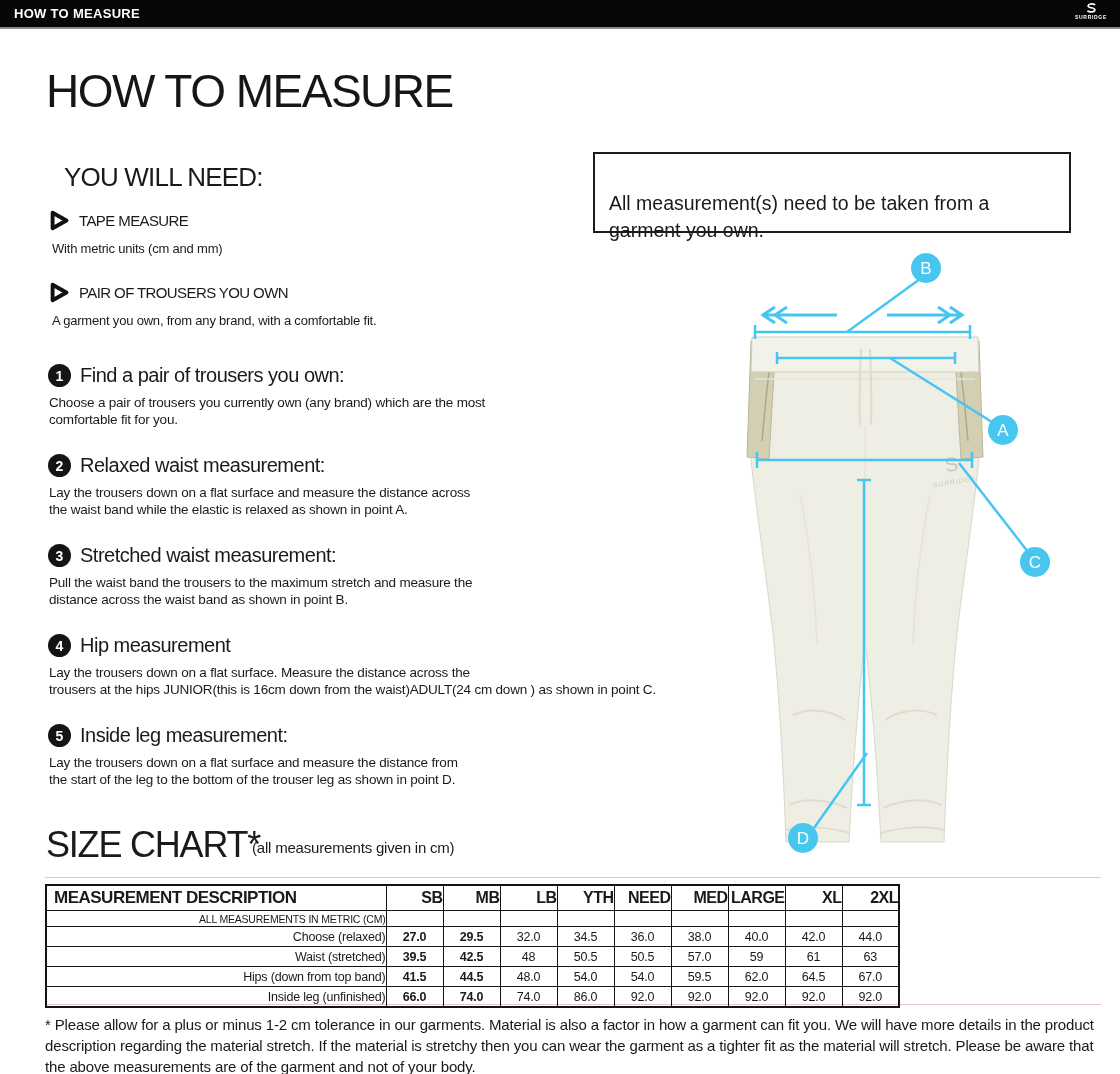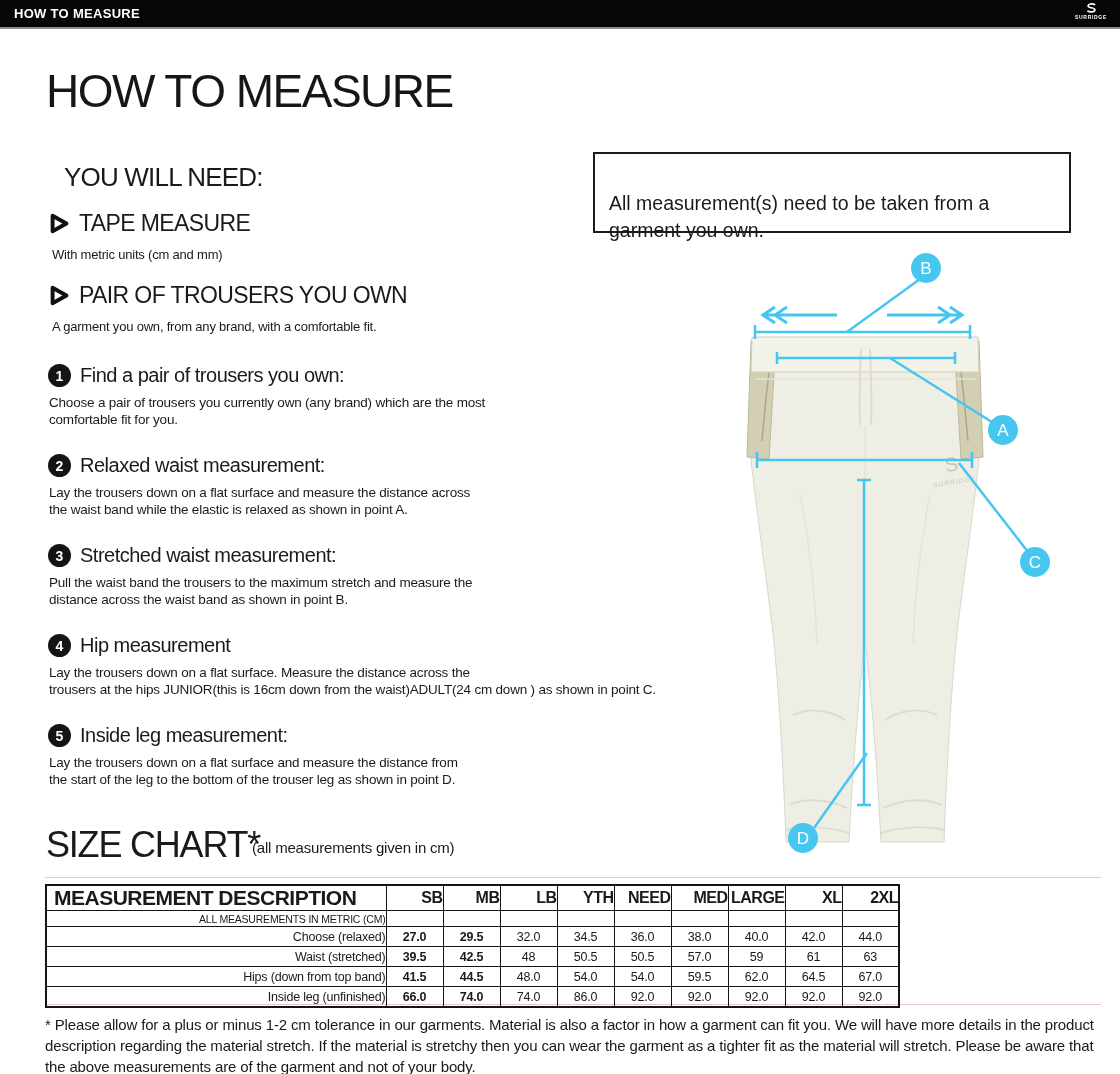--- a/index.html
+++ b/index.html
@@ -17,21 +17,21 @@
   
   .page-title{position:absolute;left:46px;top:64px;margin:0;font-size:46px;font-weight:400;
     letter-spacing:-1.5px;color:#161616;}
   .need-heading{position:absolute;left:48px;top:146px;margin:16px;font-size:26px;font-weight:400;letter-spacing:-.8px;}
   
   .need-item{position:absolute;left:50px;}
   .need-item-1{top:210px;} .need-item-2{top:282px;}
   .need-title-row{display:flex;align-items:center;gap:10px;}
   .tri{width:19px;height:21px;flex:0 0 auto;}
   .tri polygon{fill:#fff;stroke:#111;stroke-width:4.5;stroke-linejoin:round;}
-  .need-title{font-size:23px;letter-spacing:-.6px;}
+  .need-title{font-size:15px;letter-spacing:-.6px;}
   .need-sub{font-size:13px;margin-top:10px;margin-left:2px;letter-spacing:-.2px;}
   
   .step{position:absolute;left:48px;}
   .step-head{display:flex;align-items:center;gap:9px;}
   .step-num{width:23px;height:23px;border-radius:50%;background:#141414;color:#fff;
     font-size:14px;font-weight:bold;display:flex;align-items:center;justify-content:center;flex:0 0 auto;}
   .step-title{font-size:20px;letter-spacing:-.5px;text-align:right;}
   .step-body{margin:7px 0 0 1px;font-size:13.5px;line-height:1.28;letter-spacing:-.2px;
     white-space:pre-line;width:720px;}
   
@@ -53,21 +53,21 @@
   
   .chart-heading{position:absolute;left:46px;top:824px;margin:0;font-size:36px;font-weight:400;letter-spacing:-1.2px;}
   .chart-sub{position:absolute;left:252px;top:839px;font-size:15px;letter-spacing:-.2px;}
   .rule{position:absolute;left:45px;width:1056px;height:1px;background:#d9a8ad;opacity:.65;}
   .rule-top{top:877px;} .rule-bottom{top:1004px;}
   .size-table{position:absolute;left:45px;top:884px;width:853px;border-collapse:collapse;
     table-layout:fixed;border:2px solid #141414;}
   .size-table th,.size-table td{border:1px solid #141414;padding:0;overflow:hidden;white-space:nowrap;}
   .c-desc{width:340px;} .c-size{width:57px;}
   .size-table thead th{height:24px;font-size:16px;font-weight:bold;text-align:right;letter-spacing:-.5px;}
-  .size-table thead th.desc{text-align:left;padding-left:7px;font-size:21px;}
+  .size-table thead th.desc{text-align:left;padding-left:7px;font-size:17px;}
   .size-table tr.metric td{height:15px;font-size:10.5px;font-weight:bold;}
   .size-table tbody td{height:19px;font-size:12.5px;text-align:center;letter-spacing:-.2px;}
   .size-table tbody td.desc{text-align:right;padding-left:7px;font-weight:normal;}
   .size-table tbody tr:not(.metric) td:nth-child(2),
   .size-table tbody tr:not(.metric) td:nth-child(3){font-weight:bold;}
   
   .footnote{position:absolute;left:45px;top:1014px;width:1062px;margin:0;font-size:15px;
     line-height:1.4;letter-spacing:-.15px;}
 </style>
 </head>

